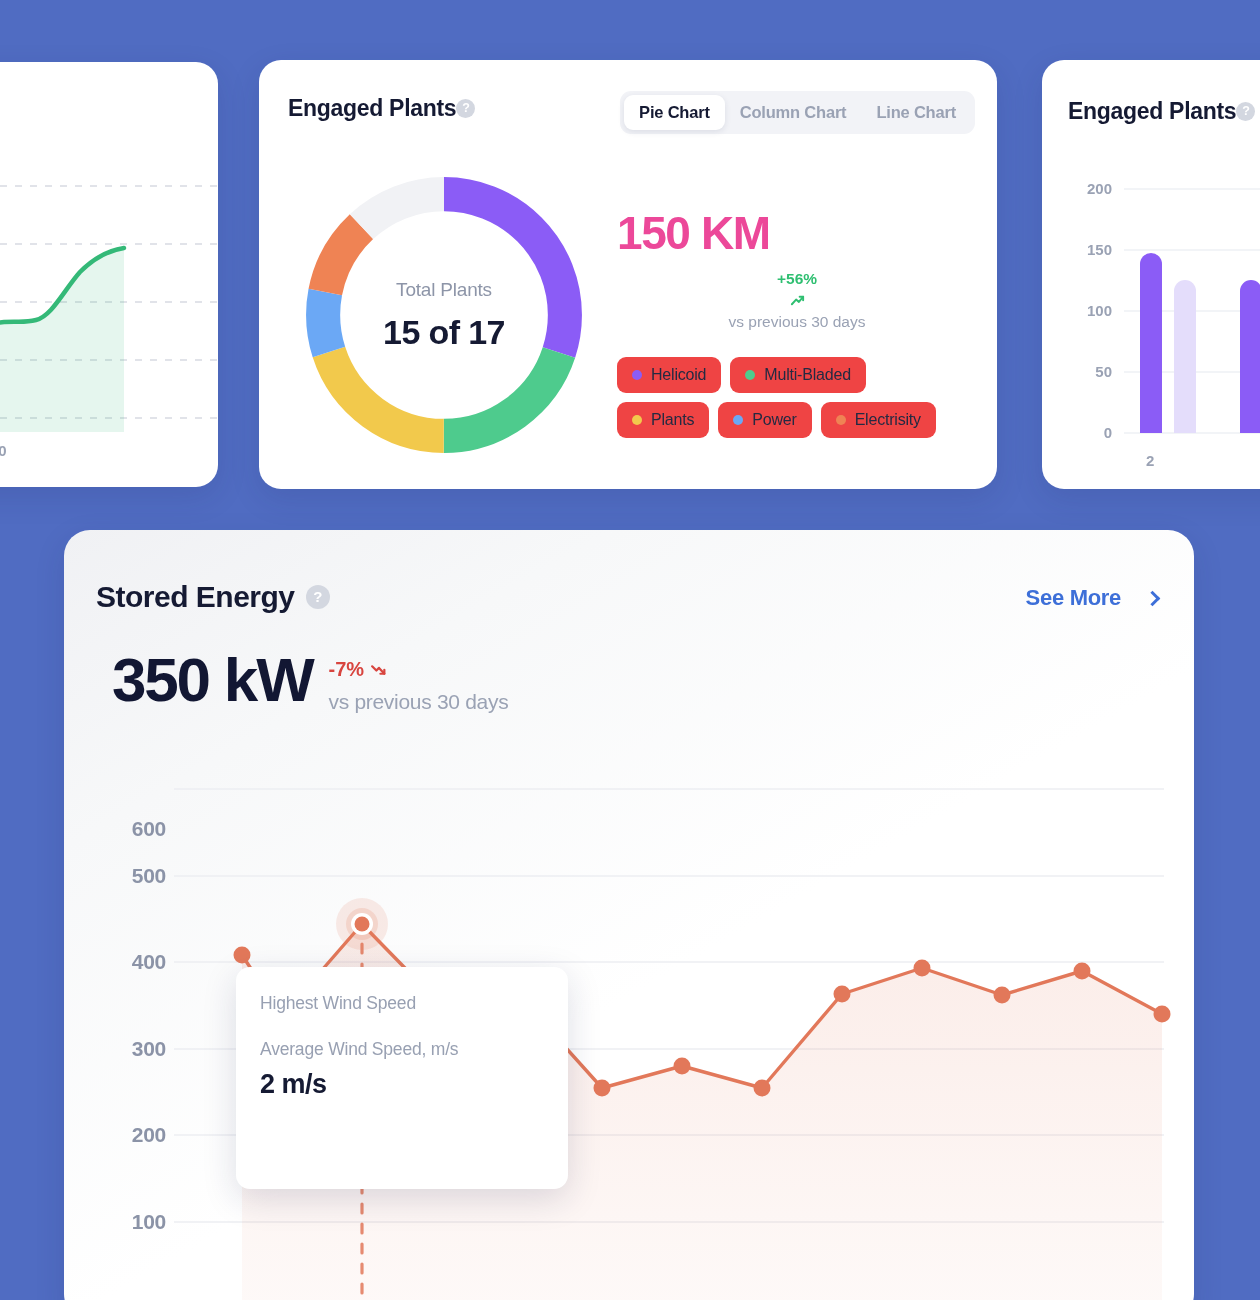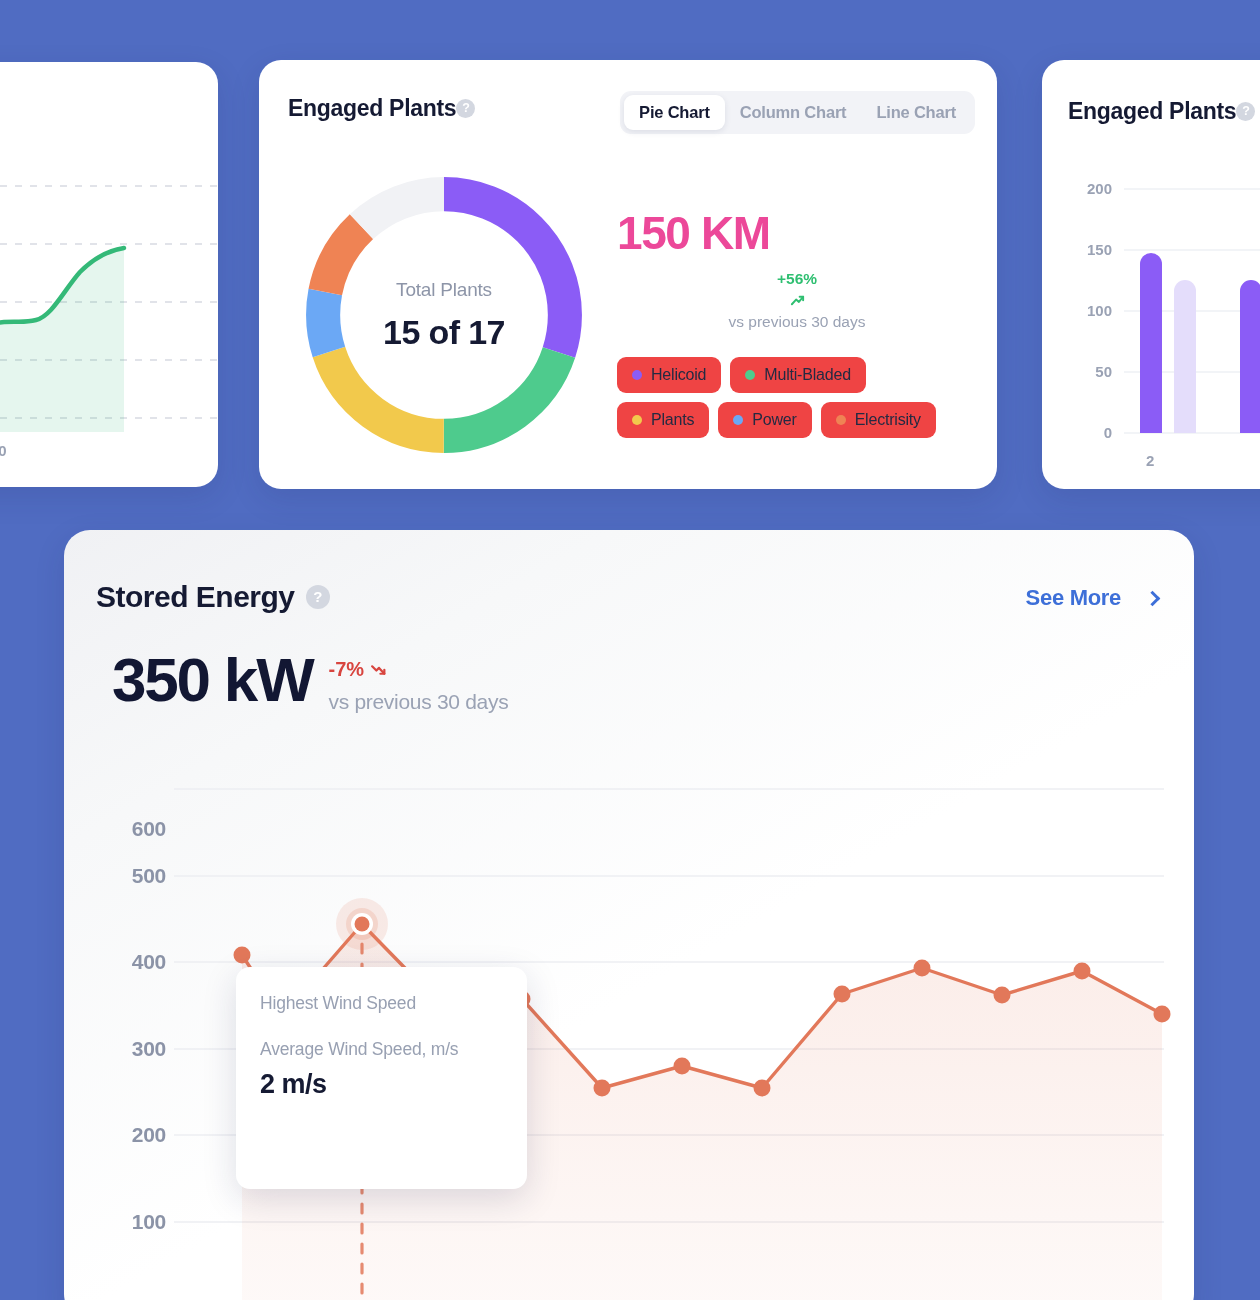--- a/index.html
+++ b/index.html
@@ -118,21 +118,21 @@
 
   .se-plot { position: absolute; left: 0px; top: 225px; width: 1130px; height: 565px; }
   .se-ylabels { position: absolute; left: 0; top: 225px; width: 120px; height: 540px; }
   .se-ylabels span {
     position: absolute; right: 18px; font-size: 21px; font-weight: 700;
     color: #8b93a7; transform: translateY(-50%); letter-spacing: -.3px;
   }
 
   
   .tooltip {
-    position: absolute; left: 236px; top: 967px; width: 291px; height: 222px;
+    position: absolute; left: 236px; top: 967px; width: 332px; height: 222px;
     background: #ffffff; border-radius: 14px;
     box-shadow: 0 10px 34px rgba(25,35,80,.15);
     padding: 26px 24px 0 24px;
   }
   .tt-label { font-size: 17.5px; color: #98a0b2; letter-spacing: -.2px; }
   .tt-value { font-size: 27px; font-weight: 700; color: #151a33; margin-top: 9px; letter-spacing: -.5px; }
   .tt-gap { height: 25px; }
 </style>
 </head>
 <body>

